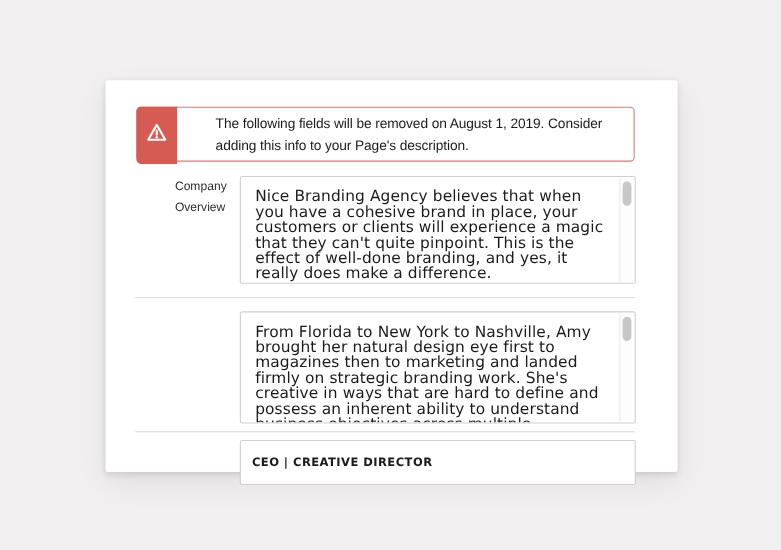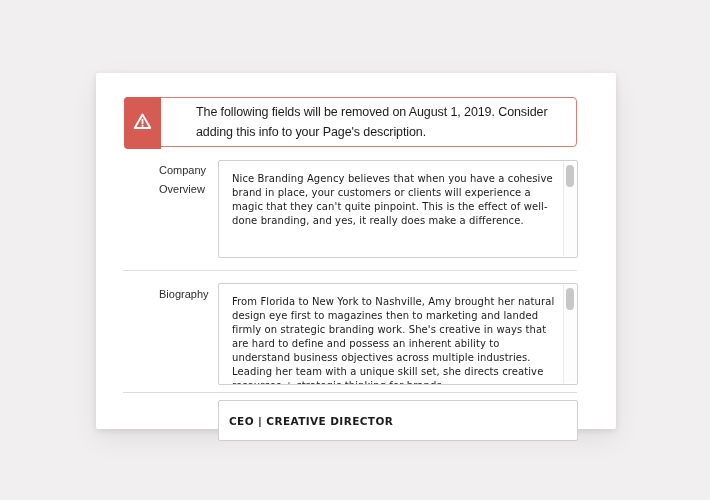--- a/index.html
+++ b/index.html
@@ -72,21 +72,21 @@
     border: 1px solid #cfcfcf;
     border-radius: 2px;
     overflow: hidden;
   }
 
   .boxfield .value {
     position: absolute;
     left: 0; top: 0; right: 15px; bottom: 0;
     padding: 11px 6px 0 13px;
     font-family: "DejaVu Sans", sans-serif;
-    font-size: 10px;
+    font-size: 14px;
     line-height: 14px;
     letter-spacing: 0.1px;
     color: #1b1b1b;
     overflow: hidden;
   }
 
   .scroll-track {
     position: absolute;
     top: 1px; right: 1px; bottom: 1px;
     width: 13px;
@@ -157,21 +157,20 @@
     <div class="field-label" id="label-company">Company Overview</div>
     <div class="boxfield" id="field-company" role="textbox">
       <div class="value">Nice Branding Agency believes that when you have a cohesive brand in place, your customers or clients will experience a magic that they can't quite pinpoint. This is the effect of well-done branding, and yes, it really does make a difference.</div>
       <div class="scroll-track">
         <div class="scroll-thumb"></div>
       </div>
     </div>
 
     <div class="divider" id="divider-1"></div>
 
-    <div class="field-label" id="label-biography">Biography</div>
     <div class="boxfield" id="field-biography" role="textbox">
       <div class="value">From Florida to New York to Nashville, Amy brought her natural design eye first to magazines then to marketing and landed firmly on strategic branding work. She's creative in ways that are hard to define and possess an inherent ability to understand business objectives across multiple industries. Leading her team with a unique skill set, she directs creative resources + strategic thinking for brands.</div>
       <div class="scroll-track">
         <div class="scroll-thumb"></div>
       </div>
     </div>
 
     <div class="divider" id="divider-2"></div>
 
     <input class="text-input" id="field-affiliation" type="text" value="CEO | CREATIVE DIRECTOR" style="">

